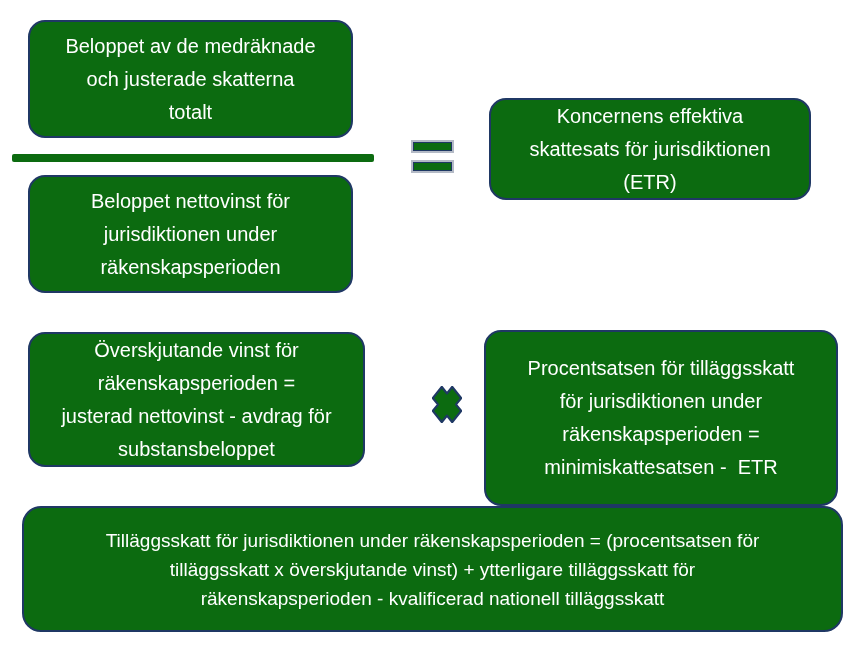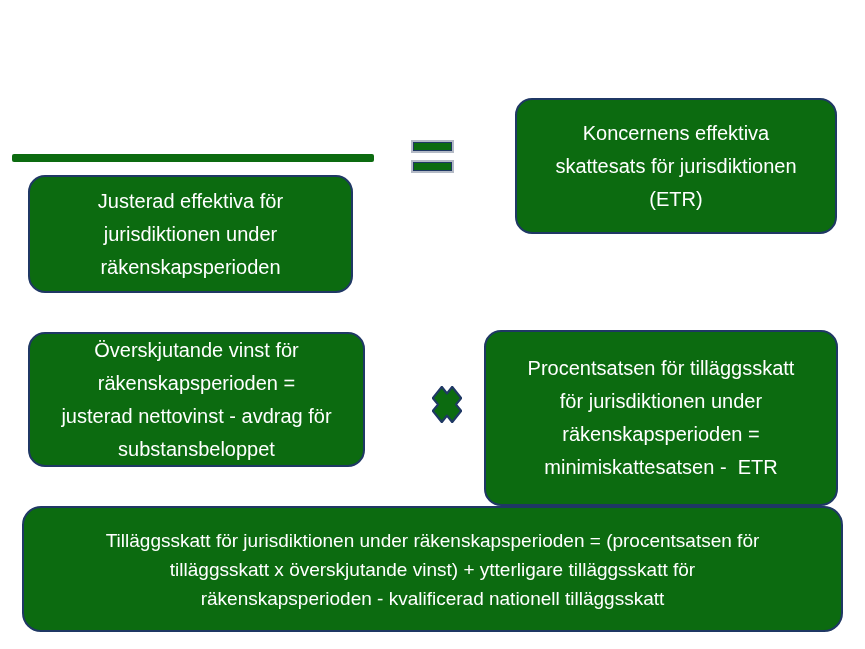--- a/index.html
+++ b/index.html
@@ -28,21 +28,21 @@
     text-align: center;
     white-space: pre-line;
     font-size: 20px;
     line-height: 33px;
     padding: 4px 8px;
   }
   #numerator-box   { left: 28px;  top: 20px;  width: 325px; height: 118px; }
   #fraction-bar    { position: absolute; left: 12px; top: 154px; width: 362px; height: 8px;
                      background: var(--box-fill, #0c6b10); border-radius: 2px; }
   #denominator-box { left: 28px;  top: 175px; width: 325px; height: 118px; }
-  #etr-result-box  { left: 515px; top: 98px;  width: 322px; height: 136px; }
+  #etr-result-box  { left: 489px; top: 98px;  width: 322px; height: 102px; }
   #excess-profit-box { left: 28px; top: 332px; width: 337px; height: 135px; }
   #topup-rate-box  { left: 484px; top: 330px; width: 354px; height: 176px; }
   #topup-formula-box { left: 22px; top: 506px; width: 821px; height: 126px;
                        font-size: 19px; line-height: 29px; border-radius: 19px; }
   #equals-icon {
     position: absolute;
     left: 411px; top: 140px; width: 43px; height: 33px;
     display: flex; flex-direction: column; justify-content: space-between;
   }
   .eqbar {
@@ -61,24 +61,27 @@
     stroke: var(--box-border, #1f3864);
     stroke-width: 2;
     stroke-linejoin: round;
   }
 </style>
 </head>
 <body>
 
 <div class="stage">
 
+  <div class="gbox" id="numerator-box">Beloppet av de medräknade
+och justerade skatterna
+totalt</div>
 
   <div id="fraction-bar"></div>
 
-  <div class="gbox" id="denominator-box">Justerad effektiva för
+  <div class="gbox" id="denominator-box">Beloppet nettovinst för
 jurisdiktionen under
 räkenskapsperioden</div>
 
   <div id="equals-icon">
     <div class="eqbar"></div>
     <div class="eqbar"></div>
   </div>
 
   <div class="gbox" id="etr-result-box">Koncernens effektiva
 skattesats för jurisdiktionen

